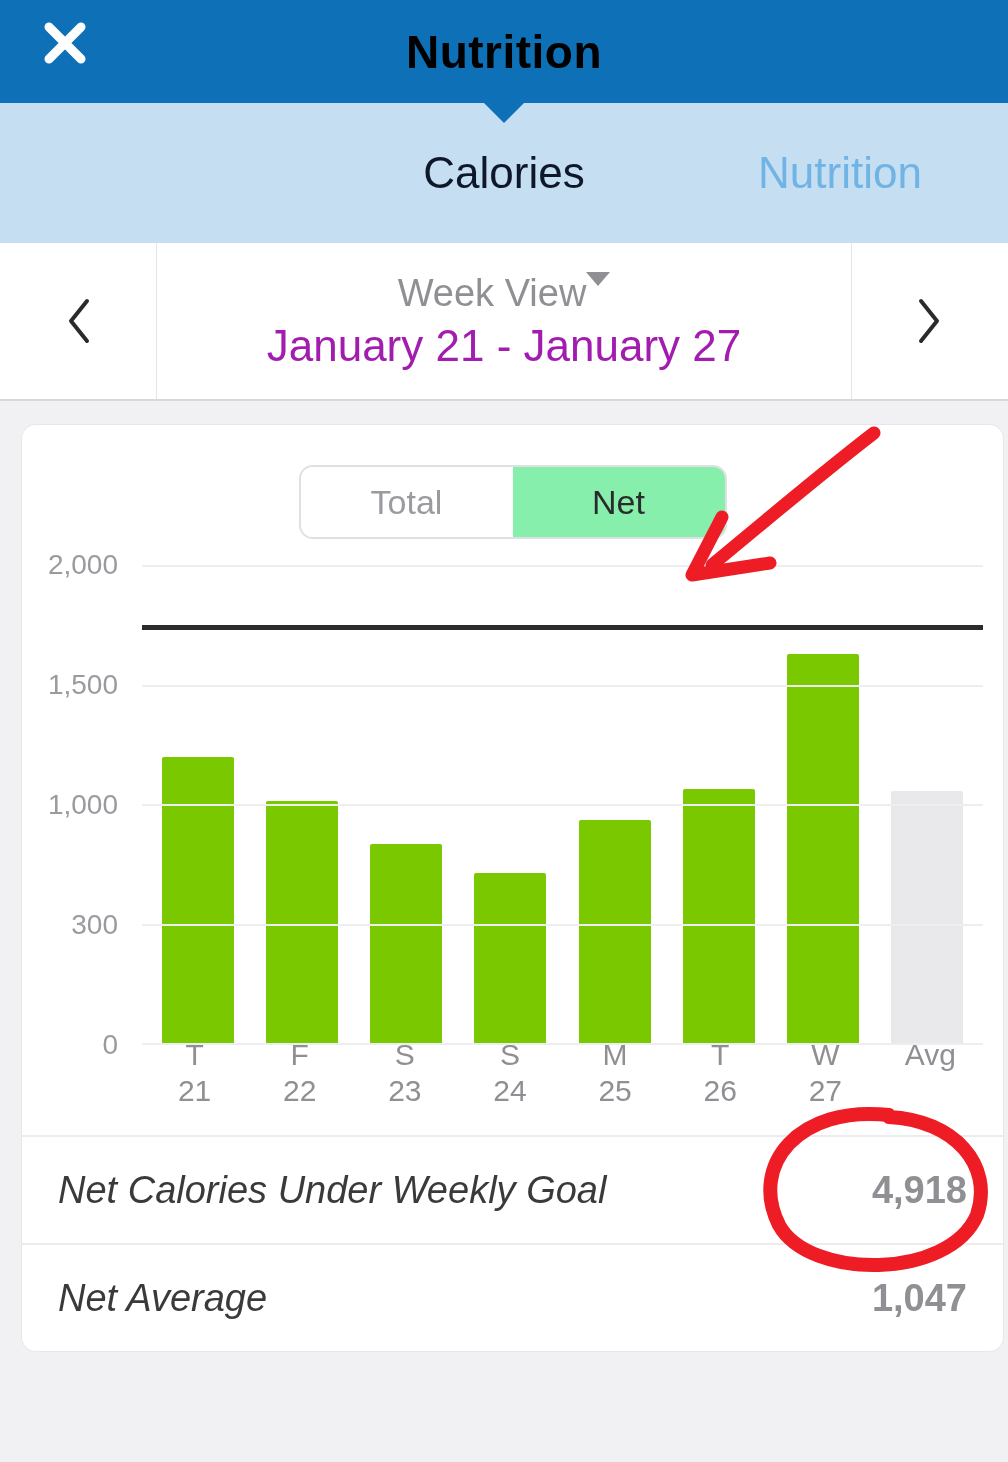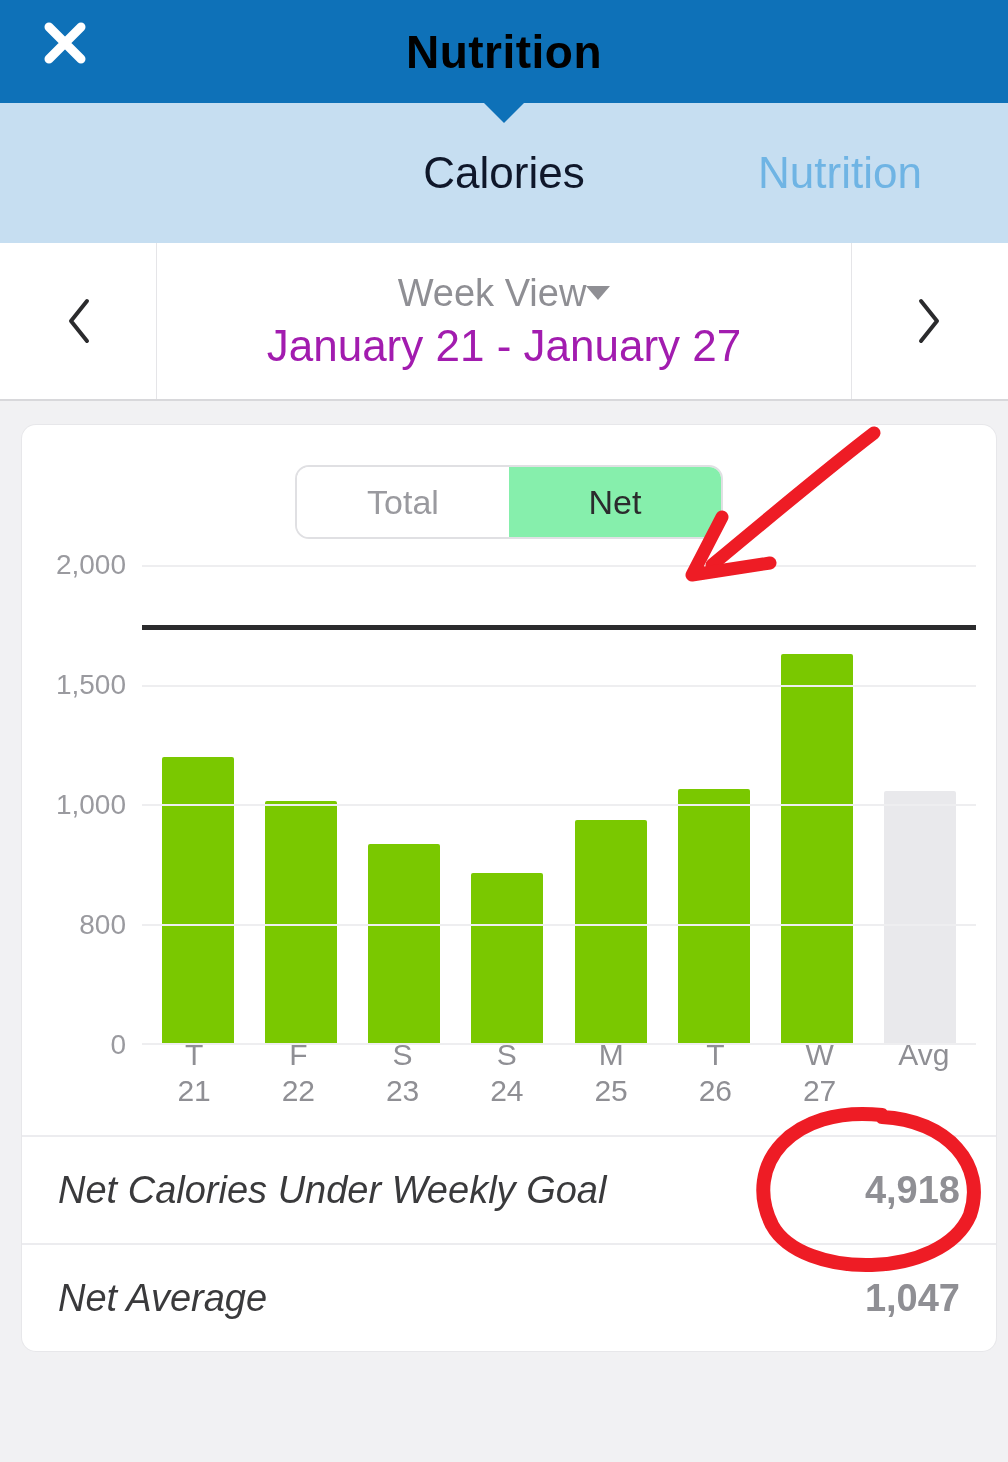--- a/index.html
+++ b/index.html
@@ -12,36 +12,36 @@
   .tabbar { background: #c6def1; height: 140px; display: flex; align-items: center; position: relative; }
   .tabbar .tab { flex: 1; text-align: center; font-size: 44px; font-weight: 400; }
   .tab-active { color: #0f172a; }
   .tab-inactive { color: #6fb4e4; }
   .tab-spacer { flex: 1; }
   .caret-down { position: absolute; top: -2px; left: 50%; transform: translateX(-50%); width: 0; height: 0; border-left: 22px solid transparent; border-right: 22px solid transparent; border-top: 22px solid #0e71b8; }
 
   .daterow { background: #fff; height: 158px; display: flex; align-items: stretch; border-bottom: 2px solid #d8d8db; }
   .daterow .navbtn { width: 156px; display:flex; align-items:center; justify-content:center; }
   .daterow .center { flex:1; display:flex; flex-direction:column; align-items:center; justify-content:center; border-left:1px solid #e5e5e8; border-right:1px solid #e5e5e8; }
-  .view-label { display:flex; align-items:center; gap:0; color:#8f8f94; font-size:38px; }
+  .view-label { display:flex; align-items:flex-start; gap:0; color:#8f8f94; font-size:38px; }
   .date-range { font-size: 44px; font-weight: 400; color:#a21caf; margin-top:6px; }
   .tri { width:0; height:0; border-left:12px solid transparent; border-right:12px solid transparent; border-top:14px solid #8f8f94; }
 
-  .page { padding: 24px 12px 0 22px; }
+  .page { padding: 24px 5px 0 22px; }
   .card { background:#fff; border-radius:14px; box-shadow: 0 0 0 1px #e7e7ea; overflow:hidden; position:relative; }
 
   .seg-wrap { display:flex; justify-content:center; padding: 40px 0 12px 0; }
   .segctl { display:flex; border:2px solid #e0e0e3; border-radius:14px; overflow:hidden; }
   .segctl .seg { width:212px; height:70px; display:flex; align-items:center; justify-content:center; font-size:34px; }
   .seg-off { background:#fff; color:#9a9a9f; }
   .seg-on  { background:#86efac; color:#2b2b2d; }
 
   .chart-area { position:relative; height:540px; margin: 14px 20px 0 20px; }
   .y-axis { position:absolute; left:0; top:0; bottom:60px; width:90px; }
-  .y-axis .tick { position:absolute; right:6px; font-size:28px; color:#9a9a9f; transform:translateY(-50%); }
+  .y-axis .tick { position:absolute; right:14px; font-size:28px; color:#9a9a9f; transform:translateY(-50%); }
   .plot { position:absolute; left:100px; right:0; top:0; bottom:60px; border-bottom:2px solid #e0e0e3; }
   .grid { position:absolute; left:0; right:0; height:0; border-top:2px solid #eeeef0; }
   .goal-line { position:absolute; left:0; right:0; height:0; border-top:5px solid #2b2b2d; }
   .bars { position:absolute; left:0; right:0; top:0; bottom:0; display:flex; justify-content:space-around; align-items:flex-end; padding:0 4px; }
   .barcol { width:72px; display:flex; flex-direction:column; align-items:center; }
   .bar { width:72px; background:#7ac800; border-radius:2px 2px 0 0; }
   .bar.avg { background:#e9e9ec; }
   .x-labels { position:absolute; left:100px; right:0; bottom:0; height:74px; display:flex; justify-content:space-around; }
   .xcol { width:72px; text-align:center; font-size:30px; color:#8f8f94; line-height:36px; padding-top:6px; }
 
@@ -103,21 +103,21 @@
     <div class="seg-wrap">
       <div class="segctl">
         <div class="seg seg-off">Total</div>
         <div class="seg seg-on">Net</div>
       </div>
     </div>
 
     <div class="chart-area">
       <div class="y-axis" id="yaxis">
           <div class="tick" style="top: 100%;">0</div>
-          <div class="tick" style="top: 75%;">800</div>
+          <div class="tick" style="top: 75%;">300</div>
           <div class="tick" style="top: 50%;">1,000</div>
           <div class="tick" style="top: 25%;">1,500</div>
           <div class="tick" style="top: 0%;">2,000</div>
         </div>
       <div class="plot" id="plot" style="height: 480px;">
         <div class="bars" id="bars">
             <div class="barcol">
               <div class="bar" style="height: 285.6px;"></div>
             </div>
             <div class="barcol">

